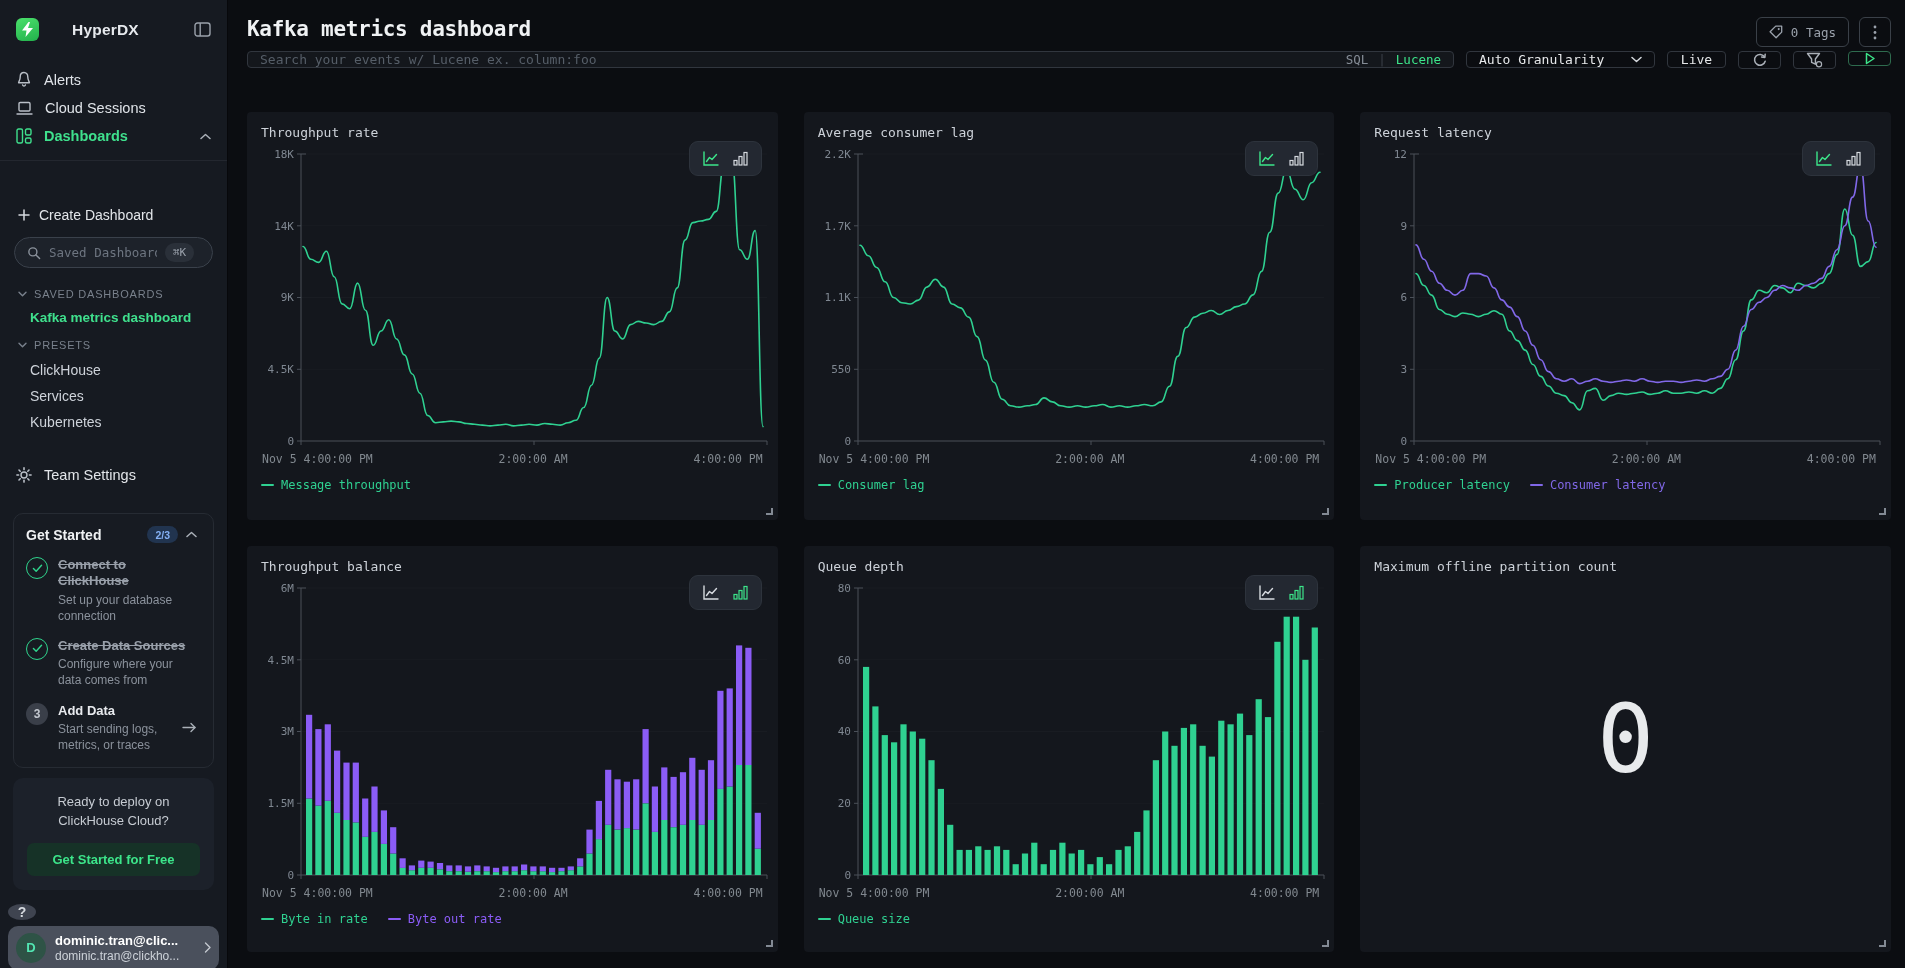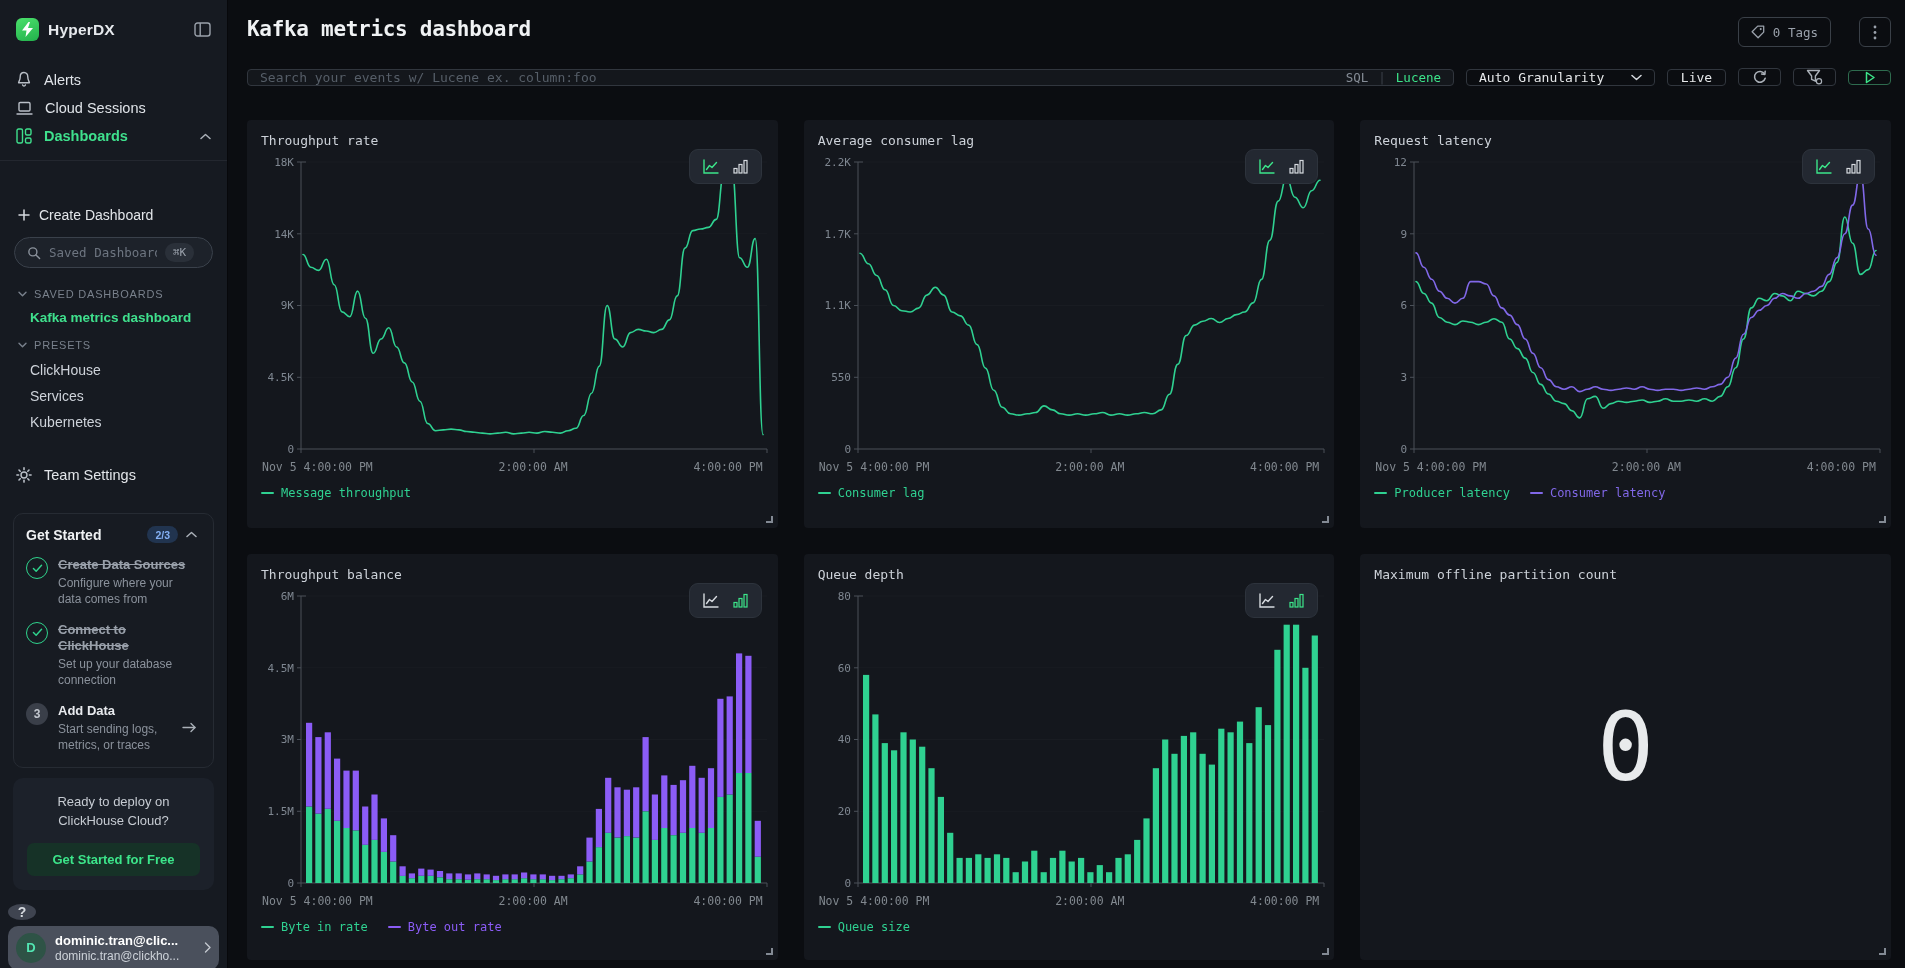--- a/index.html
+++ b/index.html
@@ -4,21 +4,21 @@
 <style>
   * { margin:0; padding:0; box-sizing:border-box; }
   html,body { width:1905px; height:968px; overflow:hidden; }
   body { background:#0b0d11; font-family:"Liberation Sans", sans-serif; color:#e6e9ed; display:flex; }
   .mono { font-family:"DejaVu Sans Mono", monospace; }
 
   
   aside { width:228px; min-width:228px; height:100%; background:#161a21; display:flex; flex-direction:column; border-right:1px solid #07080b; }
   .sb-header { display:flex; align-items:center; gap:9px; padding:18px 16px 10px 16px; }
   .logo-badge { width:23px; height:23px; border-radius:6px; background:linear-gradient(160deg,#4be06b,#22b14c); display:flex; align-items:center; justify-content:center; }
-  .app-name { font-weight:bold; font-size:15.5px; letter-spacing:.2px; flex:1; }
+  .app-name { font-weight:bold; font-size:15.5px; letter-spacing:.2px; flex:1;margin-left:24px; }
   .icon-btn-plain { background:none; border:none; cursor:pointer; display:flex; align-items:center; }
   .sb-nav { padding-top:14px; }
   .sb-item { display:flex; align-items:center; gap:12px; padding:6px 16px; font-size:14.5px; color:#dfe3e8; cursor:pointer; }
   .sb-item.active { color:#3fe08d; font-weight:bold; }
   .sb-item .grow { flex:1; }
   .sb-divider { border-top:1px solid #23272f; margin:10px 0 8px 0; }
   .sb-sub { padding:0 14px; }
   .create-row { display:flex; align-items:center; gap:9px; font-size:14px; color:#e3e6ea; padding:6px 4px 10px 4px; cursor:pointer;margin-top:32px; }
   .search-pill { display:flex; align-items:center; gap:8px; background:#1d222a; border:1px solid #3a414b; border-radius:999px; padding:5px 8px 5px 12px; margin:4px 0 12px 0; cursor:text; }
   .search-pill input { background:none; border:none; outline:none; width:108px; font-family:"DejaVu Sans Mono",monospace; font-size:12.5px; color:#aeb4bd; }
@@ -50,25 +50,25 @@
   .avatar { width:30px; min-width:30px; height:30px; border-radius:50%; background:#2e5346; color:#52e6b2; font-weight:bold; font-size:13px; display:flex; align-items:center; justify-content:center; }
   .user-name { font-size:13px; font-weight:bold; color:#fff; line-height:1.25; }
   .user-email { font-size:12px; color:#cdd2d9; }
   .user-chevron { margin-left:auto; color:#c3c8cf; }
   .sb-footer { flex:0 0 14px; border-top:1px solid #20242c; margin-top:10px; }
 
   
   main { flex:1; height:100%; padding:0 14px 0 19px; overflow:hidden; }
   .m-header { display:flex; align-items:flex-start; padding-top:17px; }
   .m-title { font-family:"DejaVu Sans Mono",monospace; font-size:21px; font-weight:bold; color:#f0f2f4; letter-spacing:-.3px; }
-  .m-header-right { margin-left:auto; display:flex; gap:28px;border-radius:6px; }
+  .m-header-right { margin-left:auto; display:flex; gap:10px;border-radius:6px; }
   .tags-btn { display:flex; align-items:center; gap:8px; background:none; border:1px solid #3a4048; border-radius:6px; color:#9aa1ab; font-family:"DejaVu Sans Mono",monospace; font-size:12.5px; padding:6px 12px; cursor:pointer; }
   .kebab-btn { background:none; border:1px solid #3a4048; border-radius:6px; width:32px; height:30px; display:flex; align-items:center; justify-content:center; cursor:pointer; }
 
-  .toolbar { display:flex; align-items:center; gap:12px; margin-top:12px; height:36px; }
+  .toolbar { display:flex; align-items:flex-start; gap:12px; margin-top:4px; height:36px; }
   .search-box { flex:1; display:flex; align-items:center; background:#14171c; border:1px solid #31363e; border-radius:4px; padding:0 12px; gap:10px; }
   .search-box input { flex:1; background:none; border:none; outline:none; font-family:"DejaVu Sans Mono",monospace; font-size:13px; color:#c6cbd2; }
   .search-box input::placeholder { color:#565e68; }
   .lang-sql { color:#868d97; font-size:12.5px; cursor:pointer; }
   .lang-sep { color:#3a4048; font-size:12.5px; }
   .lang-lucene { color:#3ce58a; font-size:12.5px; cursor:pointer; }
   .date-box { width:351px; display:flex; align-items:center; gap:10px; background:#1e232b; border:1px solid #2b313a; border-radius:4px; padding:0 12px; font-family:"DejaVu Sans Mono",monospace; font-size:13px; color:#e3e6ea; cursor:pointer; }
   .gran-box { width:189px; display:flex; align-items:center; background:none; border:1px solid #31363e; border-radius:4px; padding:0 12px; font-family:"DejaVu Sans Mono",monospace; font-size:13px; color:#e6e8ea; cursor:pointer; }
   .gran-box .gv { flex:1; }
   .live-btn { width:59px; background:none; border:1px solid #31363e; border-radius:4px; color:#e6e8ea; font-family:"DejaVu Sans Mono",monospace; font-size:13px; cursor:pointer; }
@@ -198,33 +198,33 @@
           <polyline points="1,5.5 5.5,1.5 10,5.5" fill="none" stroke="#aab0b8" stroke-width="1.5" stroke-linecap="round" stroke-linejoin="round"></polyline>
         </svg>
     </div>
     <div class="gs-step">
       <span class="gs-ico check">
         <svg width="11" height="9" viewBox="0 0 12 10">
             <polyline points="1.5,5 4.5,8 10.5,1.5" fill="none" stroke="#2fd48d" stroke-width="1.6" stroke-linecap="round" stroke-linejoin="round"></polyline>
           </svg>
       </span>
       <span>
-        <div class="gs-step-title done">Create Data Sources</div>
-        <div class="gs-step-sub">Configure where your data comes from</div>
+        <div class="gs-step-title done">Connect to ClickHouse</div>
+        <div class="gs-step-sub">Set up your database connection</div>
       </span>
     </div>
     <div class="gs-step">
       <span class="gs-ico check">
         <svg width="11" height="9" viewBox="0 0 12 10">
             <polyline points="1.5,5 4.5,8 10.5,1.5" fill="none" stroke="#2fd48d" stroke-width="1.6" stroke-linecap="round" stroke-linejoin="round"></polyline>
           </svg>
       </span>
       <span>
-        <div class="gs-step-title done">Connect to ClickHouse</div>
-        <div class="gs-step-sub">Set up your database connection</div>
+        <div class="gs-step-title done">Create Data Sources</div>
+        <div class="gs-step-sub">Configure where your data comes from</div>
       </span>
     </div>
     <div class="gs-step">
       <span class="gs-ico num">3</span>
       <span>
         <div class="gs-step-title">Add Data</div>
         <div class="gs-step-sub">Start sending logs, metrics, or traces</div>
       </span>
       <span class="gs-arrow">
         <svg width="15" height="11" viewBox="0 0 15 11">

